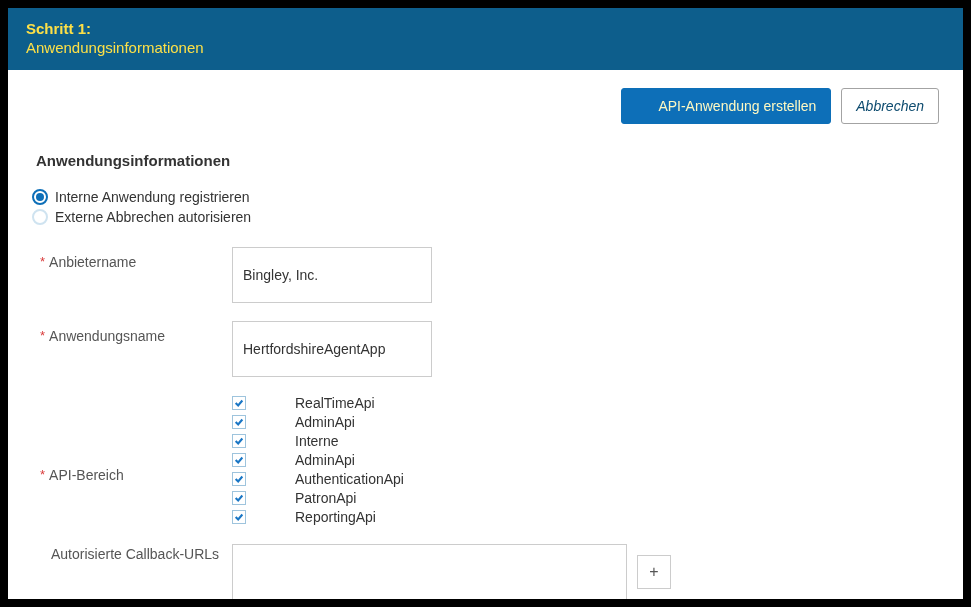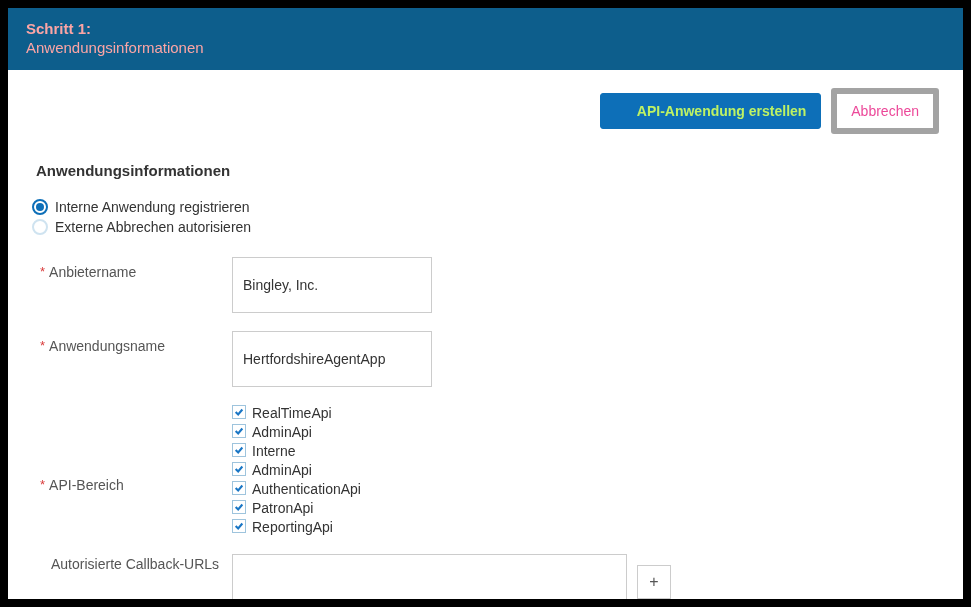--- a/index.html
+++ b/index.html
@@ -11,21 +11,21 @@
     padding: 8px;
   }
   .panel {
     background: #fff;
     width: 955px;
     height: 591px;
     overflow: hidden;
   }
   .header {
     background: #0d5e8c;
-    color: #fca5a5;
+    color: #fde047;
     padding: 12px 18px 14px 18px;
   }
   .header-step {
     font-weight: 700;
     font-size: 15px;
     margin-bottom: 2px;
   }
   .header-title {
     font-weight: 400;
     font-size: 15px;
@@ -41,29 +41,30 @@
     display: inline-block;
     padding: 9px 14px;
     font-size: 14px;
     border-radius: 3px;
     cursor: pointer;
     margin-left: 6px;
     border: 1px solid transparent;
   }
   .btn-primary {
     background: #0d6fb8;
-    color: #bef264;
+    color: #fef9c3;
     border-color: #0d6fb8;
-    font-weight: 700;
+    font-weight: 400;
     padding-left: 36px;
   }
   .btn-secondary {
     background: #fff;
-    color: #ec4899;
-    border: 6px solid #a3a3a3;
+    color: #0c4a6e;
+    border: 1px solid #a3a3a3;
+    font-style: italic;
   }
   .section-title {
     font-weight: 600;
     font-size: 15px;
     color: #333;
     margin-bottom: 20px;
     margin-left: 4px;
   }
   .form-row {
     display: flex;
@@ -115,22 +116,23 @@
     padding: 19px 10px;
     font-size: 14px;
     width: 200px;
     color: #333;
   }
   .text-input.wide {
     width: 395px;
   }
   .checkbox-row {
     display: flex;
-    align-items: flex-start;
+    align-items: center;
     margin-bottom: 3px;
+    gap: 43px;
   }
   .checkbox {
     width: 14px; height: 14px;
     border: 1px solid #9ec4dd;
     background: #fff;
     margin-right: 6px;
     display: flex;
     align-items: center;
     justify-content: center;
     cursor: pointer;

